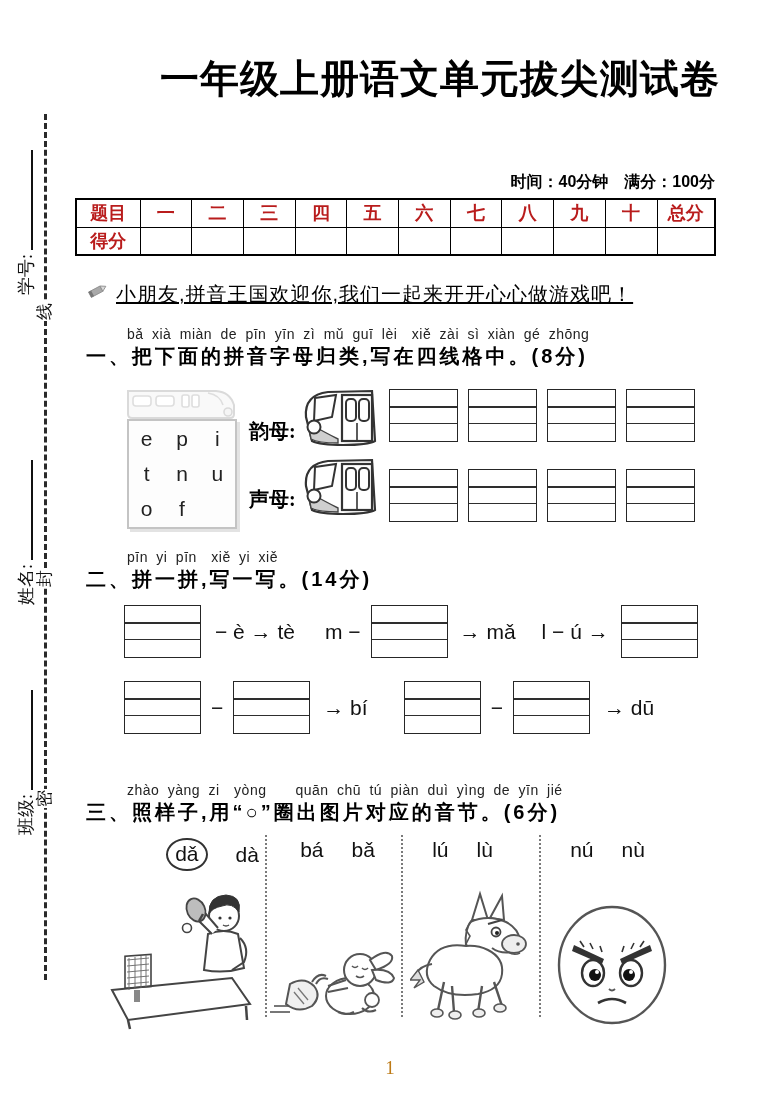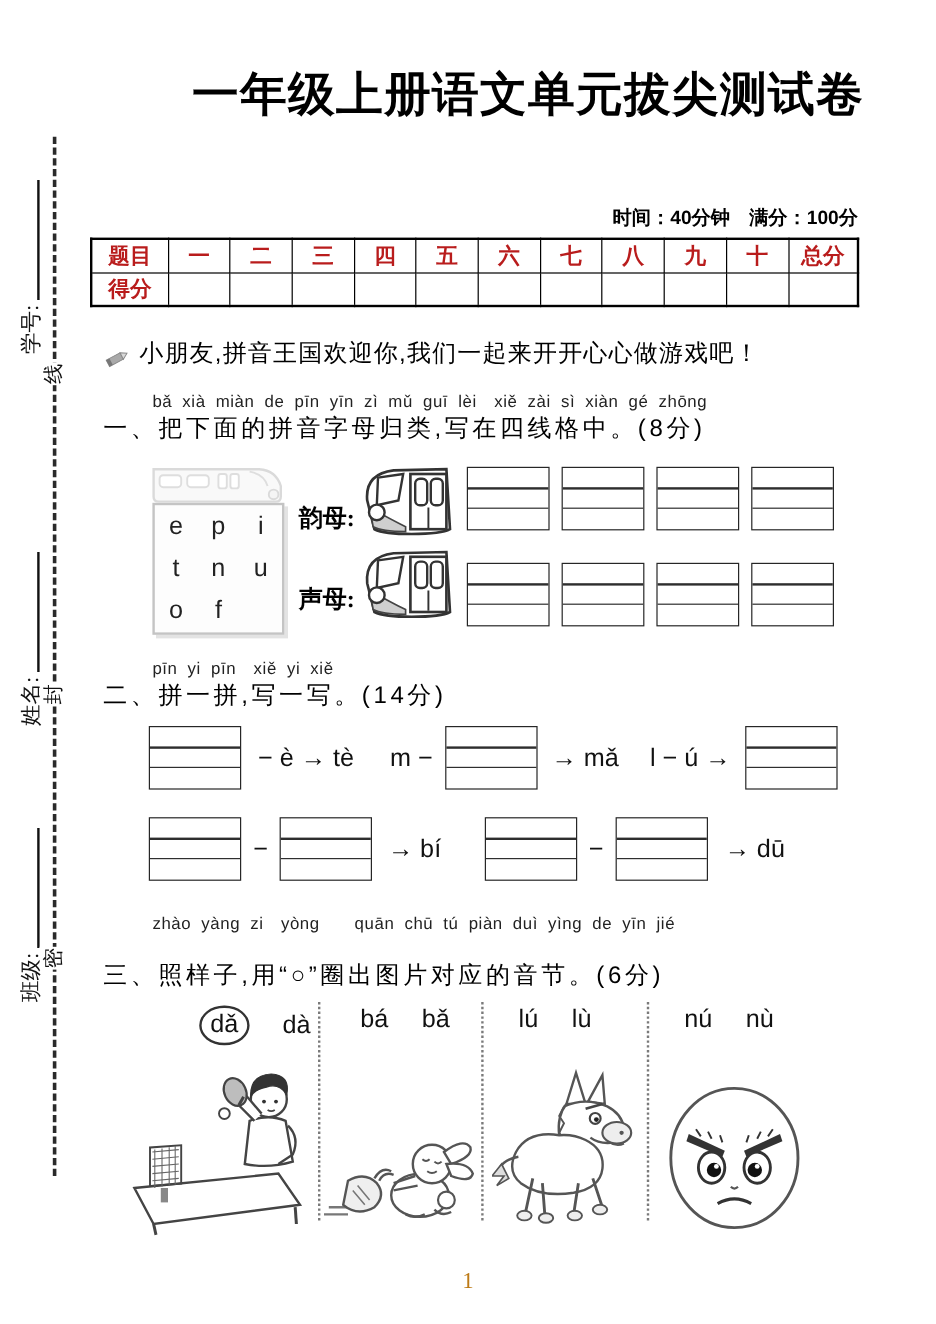--- a/index.html
+++ b/index.html
@@ -36,27 +36,27 @@
   .score-table { position:absolute; top:198px; left:75px; width:641px;
     border-collapse:collapse; table-layout:fixed; }
   .score-table td { border:1.6px solid #000; height:28px; text-align:center;
     font-weight:700; font-size:18px; color:#b91c1c; }
   .score-table { border:2px solid #000; }
   .score-table td.lbl { width:64px; }
   .score-table td.total { width:58px; }
 
   
   .greeting { position:absolute; top:281px; left:86px; width:600px;
-    font-size:20px; letter-spacing:1px; color:#000; display:flex; align-items:flex-end; gap:7px; }
+    font-size:20px; letter-spacing:1px; color:#000; display:flex; align-items:flex-start; gap:7px;text-decoration:underline; }
   .greeting svg { flex:0 0 auto; }
 
   
   .pinyin { position:absolute; color:#222; font-size:14px; letter-spacing:0.5px;
     word-spacing:4px; font-weight:400; }
-  .sec-title { position:absolute; font-weight:400; font-size:20px;
+  .sec-title { position:absolute; font-weight:700; font-size:20px;
     letter-spacing:3px; color:#000; white-space:nowrap; }
 
   
   .wbox { position:relative; width:69px; height:53px; border:1.8px solid #262626;
     background:#fff; flex:0 0 auto; }
   .wbox::before, .wbox::after { content:""; position:absolute; left:0; right:0;
     height:1.4px; background:#2e2e2e; }
   .wbox::before { top:32%; } .wbox::after { top:64%; }
   .wbox.w2 { width:77px; }
 
@@ -239,21 +239,21 @@
     <span class="tok" style="margin:0 10px;">−</span>
     <div class="wbox w2"></div>
     <span class="tok" style="margin-left:13px;">→ bí</span>
     <div class="spacer36"></div>
     <div class="wbox w2"></div>
     <span class="tok" style="margin:0 10px;">−</span>
     <div class="wbox w2"></div>
     <span class="tok" style="margin-left:14px;">→ dū</span>
   </div>
 
-  <div class="pinyin" style="top:761px; left:127px;">zhào yàng zi　yòng　　quān chū tú piàn duì yìng de yīn jié</div>
+  <div class="pinyin" style="top:782px; left:127px;">zhào yàng zi　yòng　　quān chū tú piàn duì yìng de yīn jié</div>
   <div class="sec-title" style="top:799px; left:86px;">三、照样子,用“○”圈出图片对应的音节。(6分)</div>
 
   <div class="opt-group" style="left:150px; width:125px;">
     <span class="circled">dǎ</span>
     <span>dà</span>
   </div>
   <div class="opt-group" style="left:275px; width:125px;">
     <span>bá</span>
     <span>bǎ</span>
   </div>

